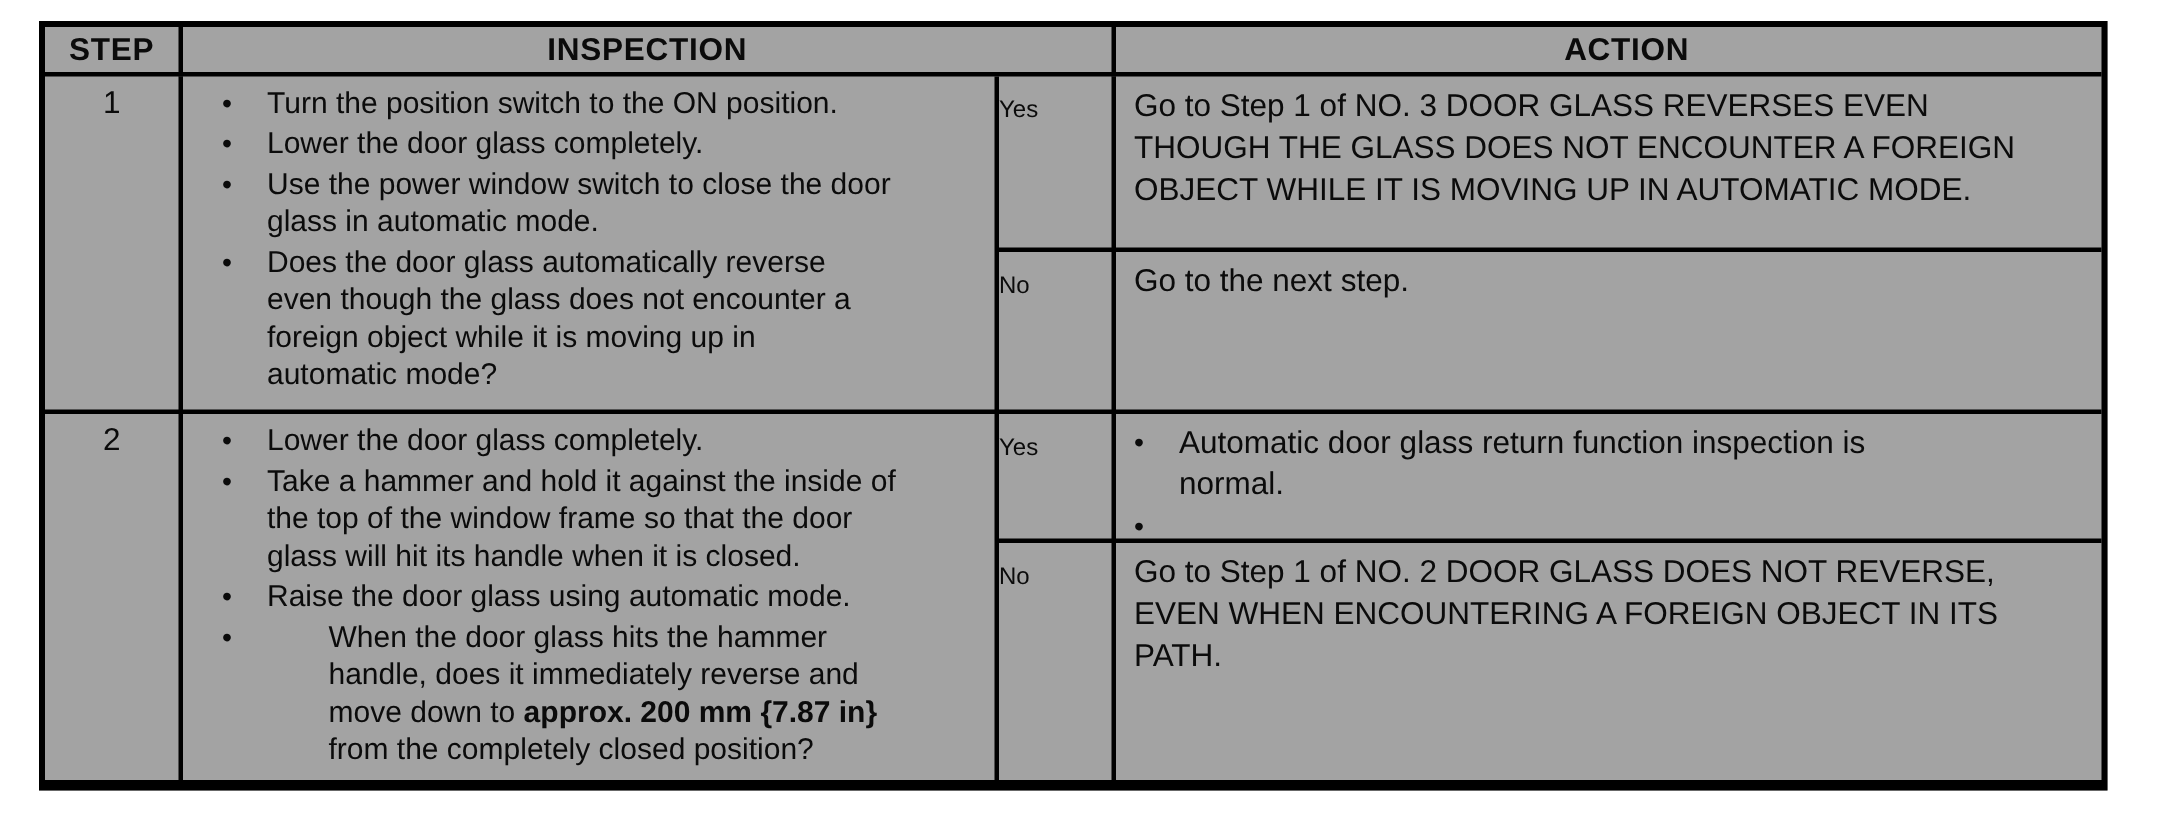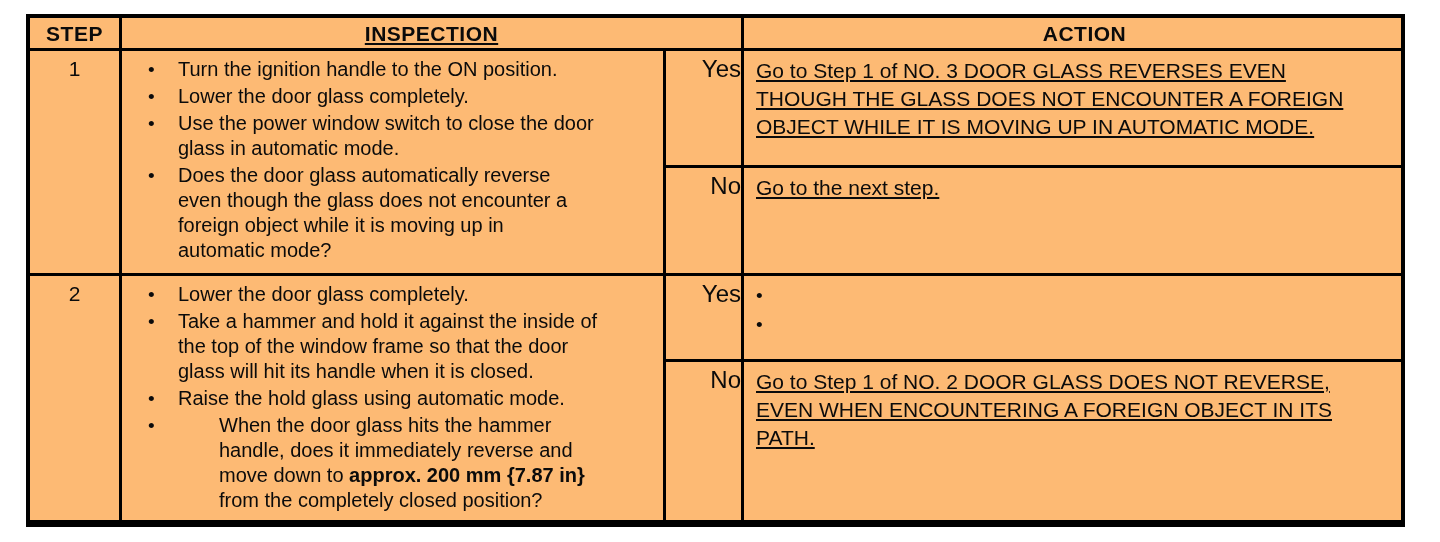--- a/index.html
+++ b/index.html
@@ -7,48 +7,48 @@
     width:1440px;height:542px;background:#ffffff;
     font-family:"Liberation Sans",sans-serif;color:#0b0b0b;
     position:relative;overflow:hidden;
   }
   .ts-table{
     position:absolute;left:26px;top:14px;width:1379px;height:513px;
     box-sizing:border-box;border:4px solid #000;border-bottom-width:7px;
     display:grid;
     grid-template-columns:92px 544px 78px 1fr;
     grid-template-rows:33px 117px 108px 86px auto;
-    background:#fdba74;
+    background:#a3a3a3;
   }
   .cell{box-sizing:border-box;overflow:hidden;}
   .br{border-right:3px solid #000;}
   .bb{border-bottom:3px solid #000;}
 
   .hdr{
     font-weight:bold;font-size:21px;text-align:center;
     padding-top:4px;letter-spacing:0.5px;
   }
   .c1{grid-column:1;} .c2{grid-column:2;} .c3{grid-column:3;} .c4{grid-column:4;padding-left:24px;}
-  .c23{grid-column:2 / span 2;text-decoration:underline;}
+  .c23{grid-column:2 / span 2;}
   .r1{grid-row:1;} .r2{grid-row:2;} .r3{grid-row:3;} .r4{grid-row:4;} .r5{grid-row:5;}
   .r23{grid-row:2 / span 2;} .r45{grid-row:4 / span 2;}
 
   .stepnum{
     text-align:center;font-size:21px;padding-top:6px;
   }
   .answer{
-    text-align:right;font-size:24px;padding-top:4px;
+    text-align:left;font-size:16px;padding-top:14px;
   }
   .insp{
     padding:6px 6px 0 26px;font-size:20px;
   }
   .action{
     padding:6px 8px 0 12px;font-size:21px;line-height:28px;
   }
-  .action .plain{display:block;max-width:590px;text-decoration:underline;}
+  .action .plain{display:block;max-width:590px;}
   ul.blist{list-style:none;margin:0;padding:0;}
   ul.blist li{display:flex;align-items:flex-start;margin:0 0 2px 0;}
   .blt{flex:0 0 30px;width:30px;font-size:19px;line-height:25px;}
   .insp .txt{line-height:25px;max-width:435px;}
   .insp .txt.narrow{max-width:408px;}
   .insp .txt.narrow2{max-width:398px;margin-left:41px;}
   .action .blt{line-height:27px;}
   .action .txt{line-height:27px;max-width:505px;}
   b{font-weight:bold;}
 </style>
@@ -60,21 +60,21 @@
   <div class="cell hdr c1 r1 br bb">STEP</div>
   <div class="cell hdr c23 r1 br bb">INSPECTION</div>
   <div class="cell hdr c4 r1 bb">ACTION</div>
 
   <div class="cell stepnum c1 r23 br bb">1</div>
 
   <div class="cell insp c2 r23 br bb">
     <ul class="blist">
       <li>
         <span class="blt">•</span>
-        <span class="txt">Turn the ignition handle to the ON position.</span>
+        <span class="txt">Turn the position switch to the ON position.</span>
       </li>
       <li>
         <span class="blt">•</span>
         <span class="txt">Lower the door glass completely.</span>
       </li>
       <li>
         <span class="blt">•</span>
         <span class="txt">Use the power window switch to close the door glass in automatic mode.</span>
       </li>
       <li>
@@ -101,34 +101,35 @@
       <li>
         <span class="blt">•</span>
         <span class="txt">Lower the door glass completely.</span>
       </li>
       <li>
         <span class="blt">•</span>
         <span class="txt">Take a hammer and hold it against the inside of the top of the window frame so that the door glass will hit its handle when it is closed.</span>
       </li>
       <li>
         <span class="blt">•</span>
-        <span class="txt">Raise the hold glass using automatic mode.</span>
+        <span class="txt">Raise the door glass using automatic mode.</span>
       </li>
       <li>
         <span class="blt">•</span>
         <span class="txt narrow2"><span>When the door glass hits the hammer handle, does it immediately reverse and move down to </span><b>approx. 200 mm {7.87 in}</b><span> from the completely closed position?</span></span>
       </li>
     </ul>
   </div>
 
   <div class="cell answer c3 r4 br bb">Yes</div>
   <div class="cell action c4 r4 bb">
     <ul class="blist">
       <li>
         <span class="blt">•</span>
+        <span class="txt">Automatic door glass return function inspection is normal.</span>
       </li>
       <li>
         <span class="blt">•</span>
       </li>
     </ul>
   </div>
 
   <div class="cell answer c3 r5 br">No</div>
   <div class="cell action c4 r5">
     <span class="plain">Go to Step 1 of NO. 2 DOOR GLASS DOES NOT REVERSE, EVEN WHEN ENCOUNTERING A FOREIGN OBJECT IN ITS PATH.</span>

